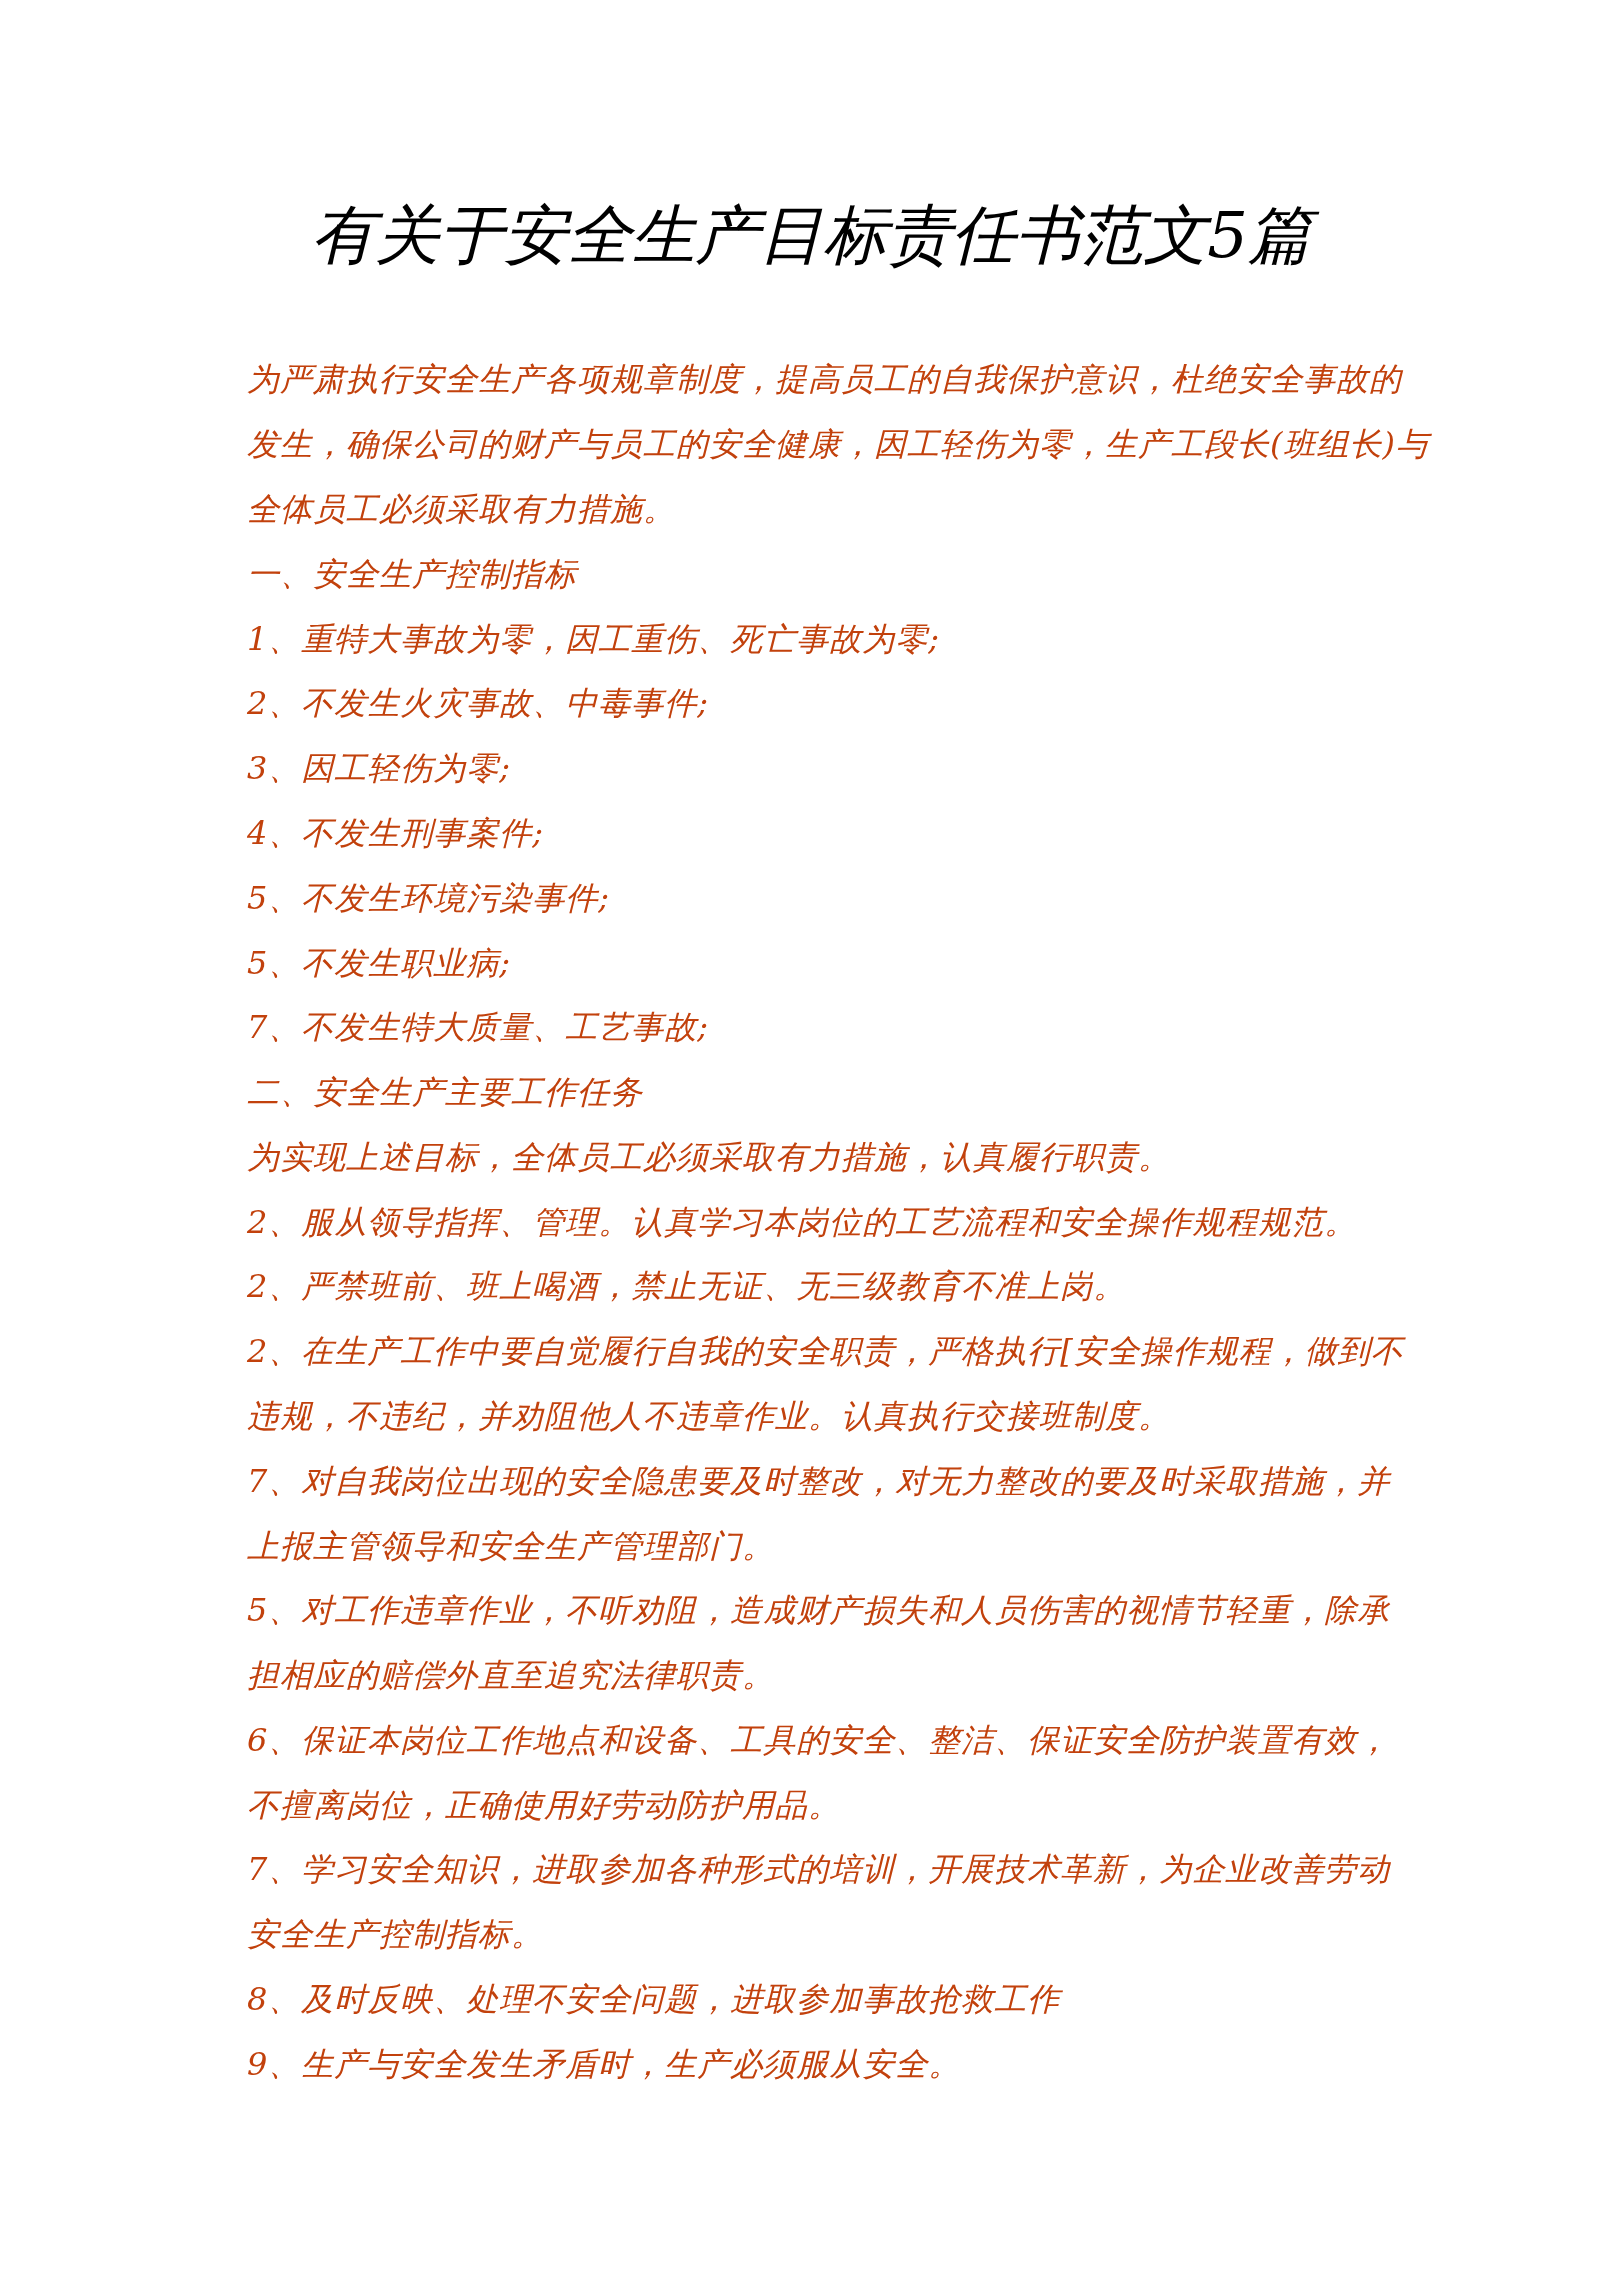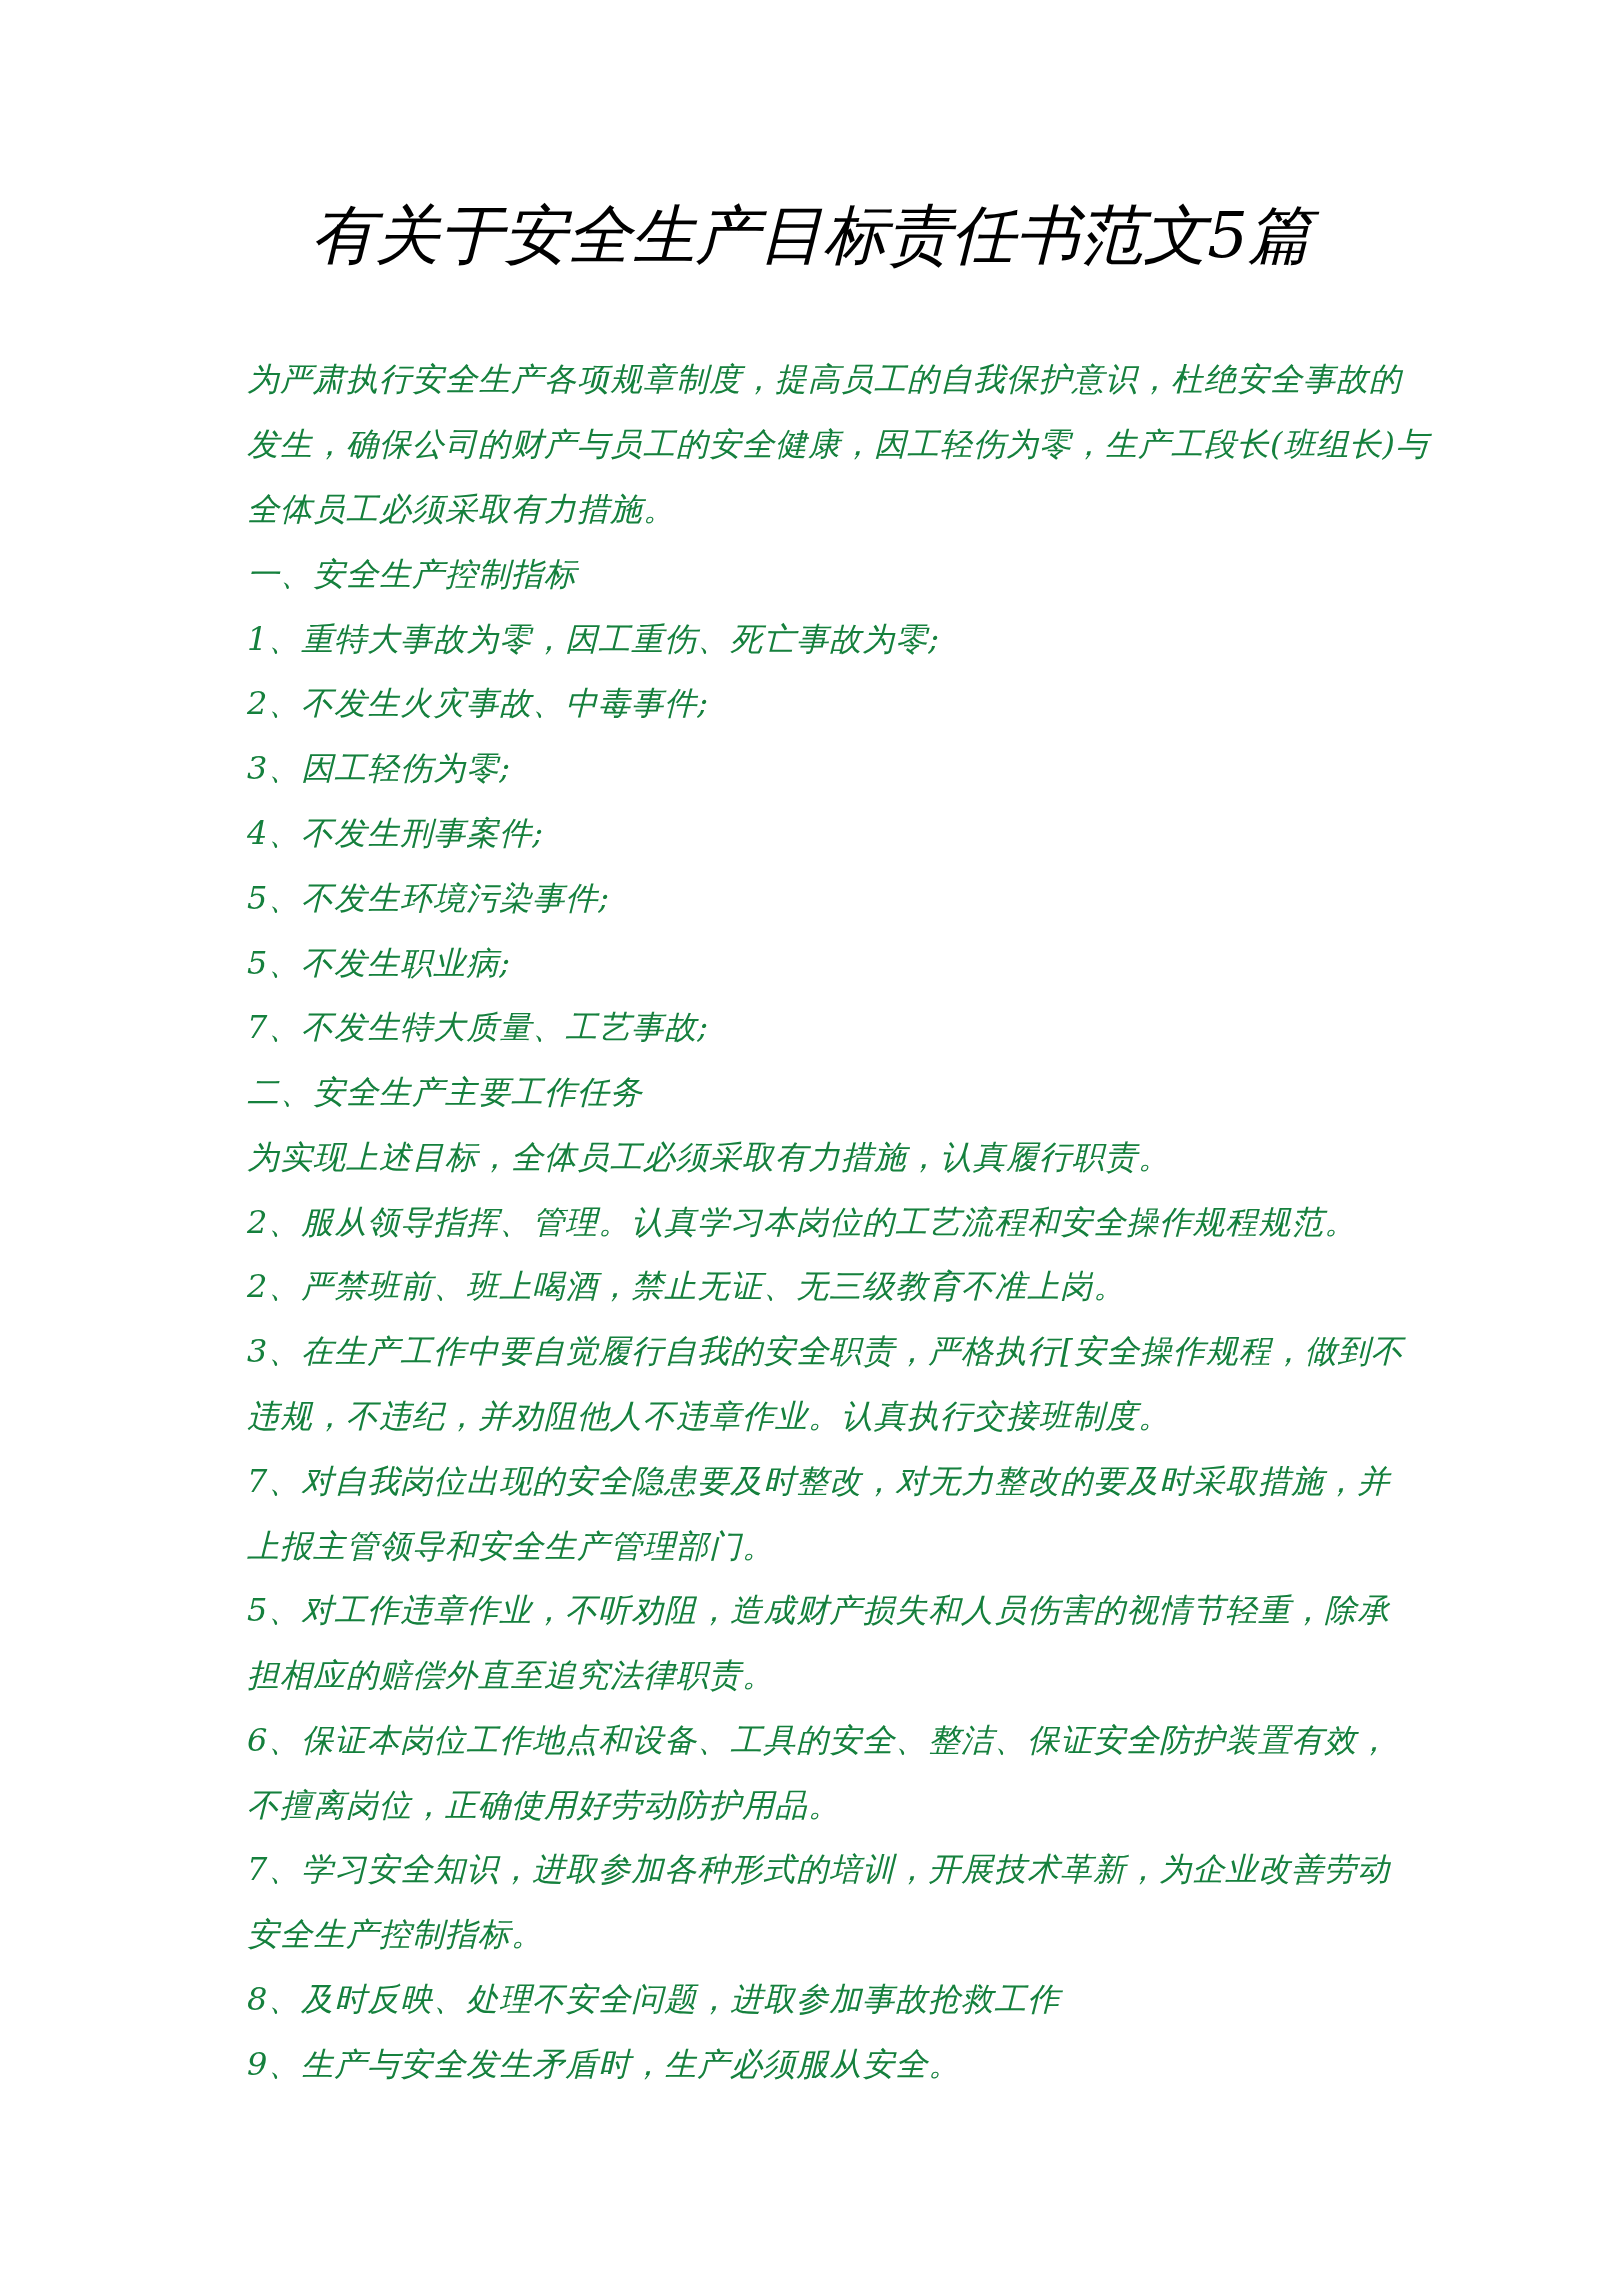--- a/index.html
+++ b/index.html
@@ -43,21 +43,21 @@
     top: 0;
     width: 1142px;
   }
   .line {
     position: absolute;
     left: 0;
     height: 64px;
     line-height: 64px;
     font-size: 32px;
     white-space: nowrap;
-    color: #15803d;
+    color: #c2410c;
     letter-spacing: 1px;
   }
 </style>
 </head>
 <body>
 
 <div class="page">
   <div class="title">有关于安全生产目标责任书范文5篇</div>
 
   <div class="body">
@@ -69,21 +69,21 @@
     <div class="line" style="top:671px">2、不发生火灾事故、中毒事件;</div>
     <div class="line" style="top:736px">3、因工轻伤为零;</div>
     <div class="line" style="top:801px">4、不发生刑事案件;</div>
     <div class="line" style="top:866px">5、不发生环境污染事件;</div>
     <div class="line" style="top:931px">5、不发生职业病;</div>
     <div class="line" style="top:995px">7、不发生特大质量、工艺事故;</div>
     <div class="line" style="top:1060px">二、安全生产主要工作任务</div>
     <div class="line" style="top:1125px">为实现上述目标，全体员工必须采取有力措施，认真履行职责。</div>
     <div class="line" style="top:1190px">2、服从领导指挥、管理。认真学习本岗位的工艺流程和安全操作规程规范。</div>
     <div class="line" style="top:1254px">2、严禁班前、班上喝酒，禁止无证、无三级教育不准上岗。</div>
-    <div class="line" style="top:1319px">3、在生产工作中要自觉履行自我的安全职责，严格执行[安全操作规程，做到不</div>
+    <div class="line" style="top:1319px">2、在生产工作中要自觉履行自我的安全职责，严格执行[安全操作规程，做到不</div>
     <div class="line" style="top:1384px">违规，不违纪，并劝阻他人不违章作业。认真执行交接班制度。</div>
     <div class="line" style="top:1449px">7、对自我岗位出现的安全隐患要及时整改，对无力整改的要及时采取措施，并</div>
     <div class="line" style="top:1514px">上报主管领导和安全生产管理部门。</div>
     <div class="line" style="top:1578px">5、对工作违章作业，不听劝阻，造成财产损失和人员伤害的视情节轻重，除承</div>
     <div class="line" style="top:1643px">担相应的赔偿外直至追究法律职责。</div>
     <div class="line" style="top:1708px">6、保证本岗位工作地点和设备、工具的安全、整洁、保证安全防护装置有效，</div>
     <div class="line" style="top:1773px">不擅离岗位，正确使用好劳动防护用品。</div>
     <div class="line" style="top:1837px">7、学习安全知识，进取参加各种形式的培训，开展技术革新，为企业改善劳动</div>
     <div class="line" style="top:1902px">安全生产控制指标。</div>
     <div class="line" style="top:1967px">8、及时反映、处理不安全问题，进取参加事故抢救工作</div>

